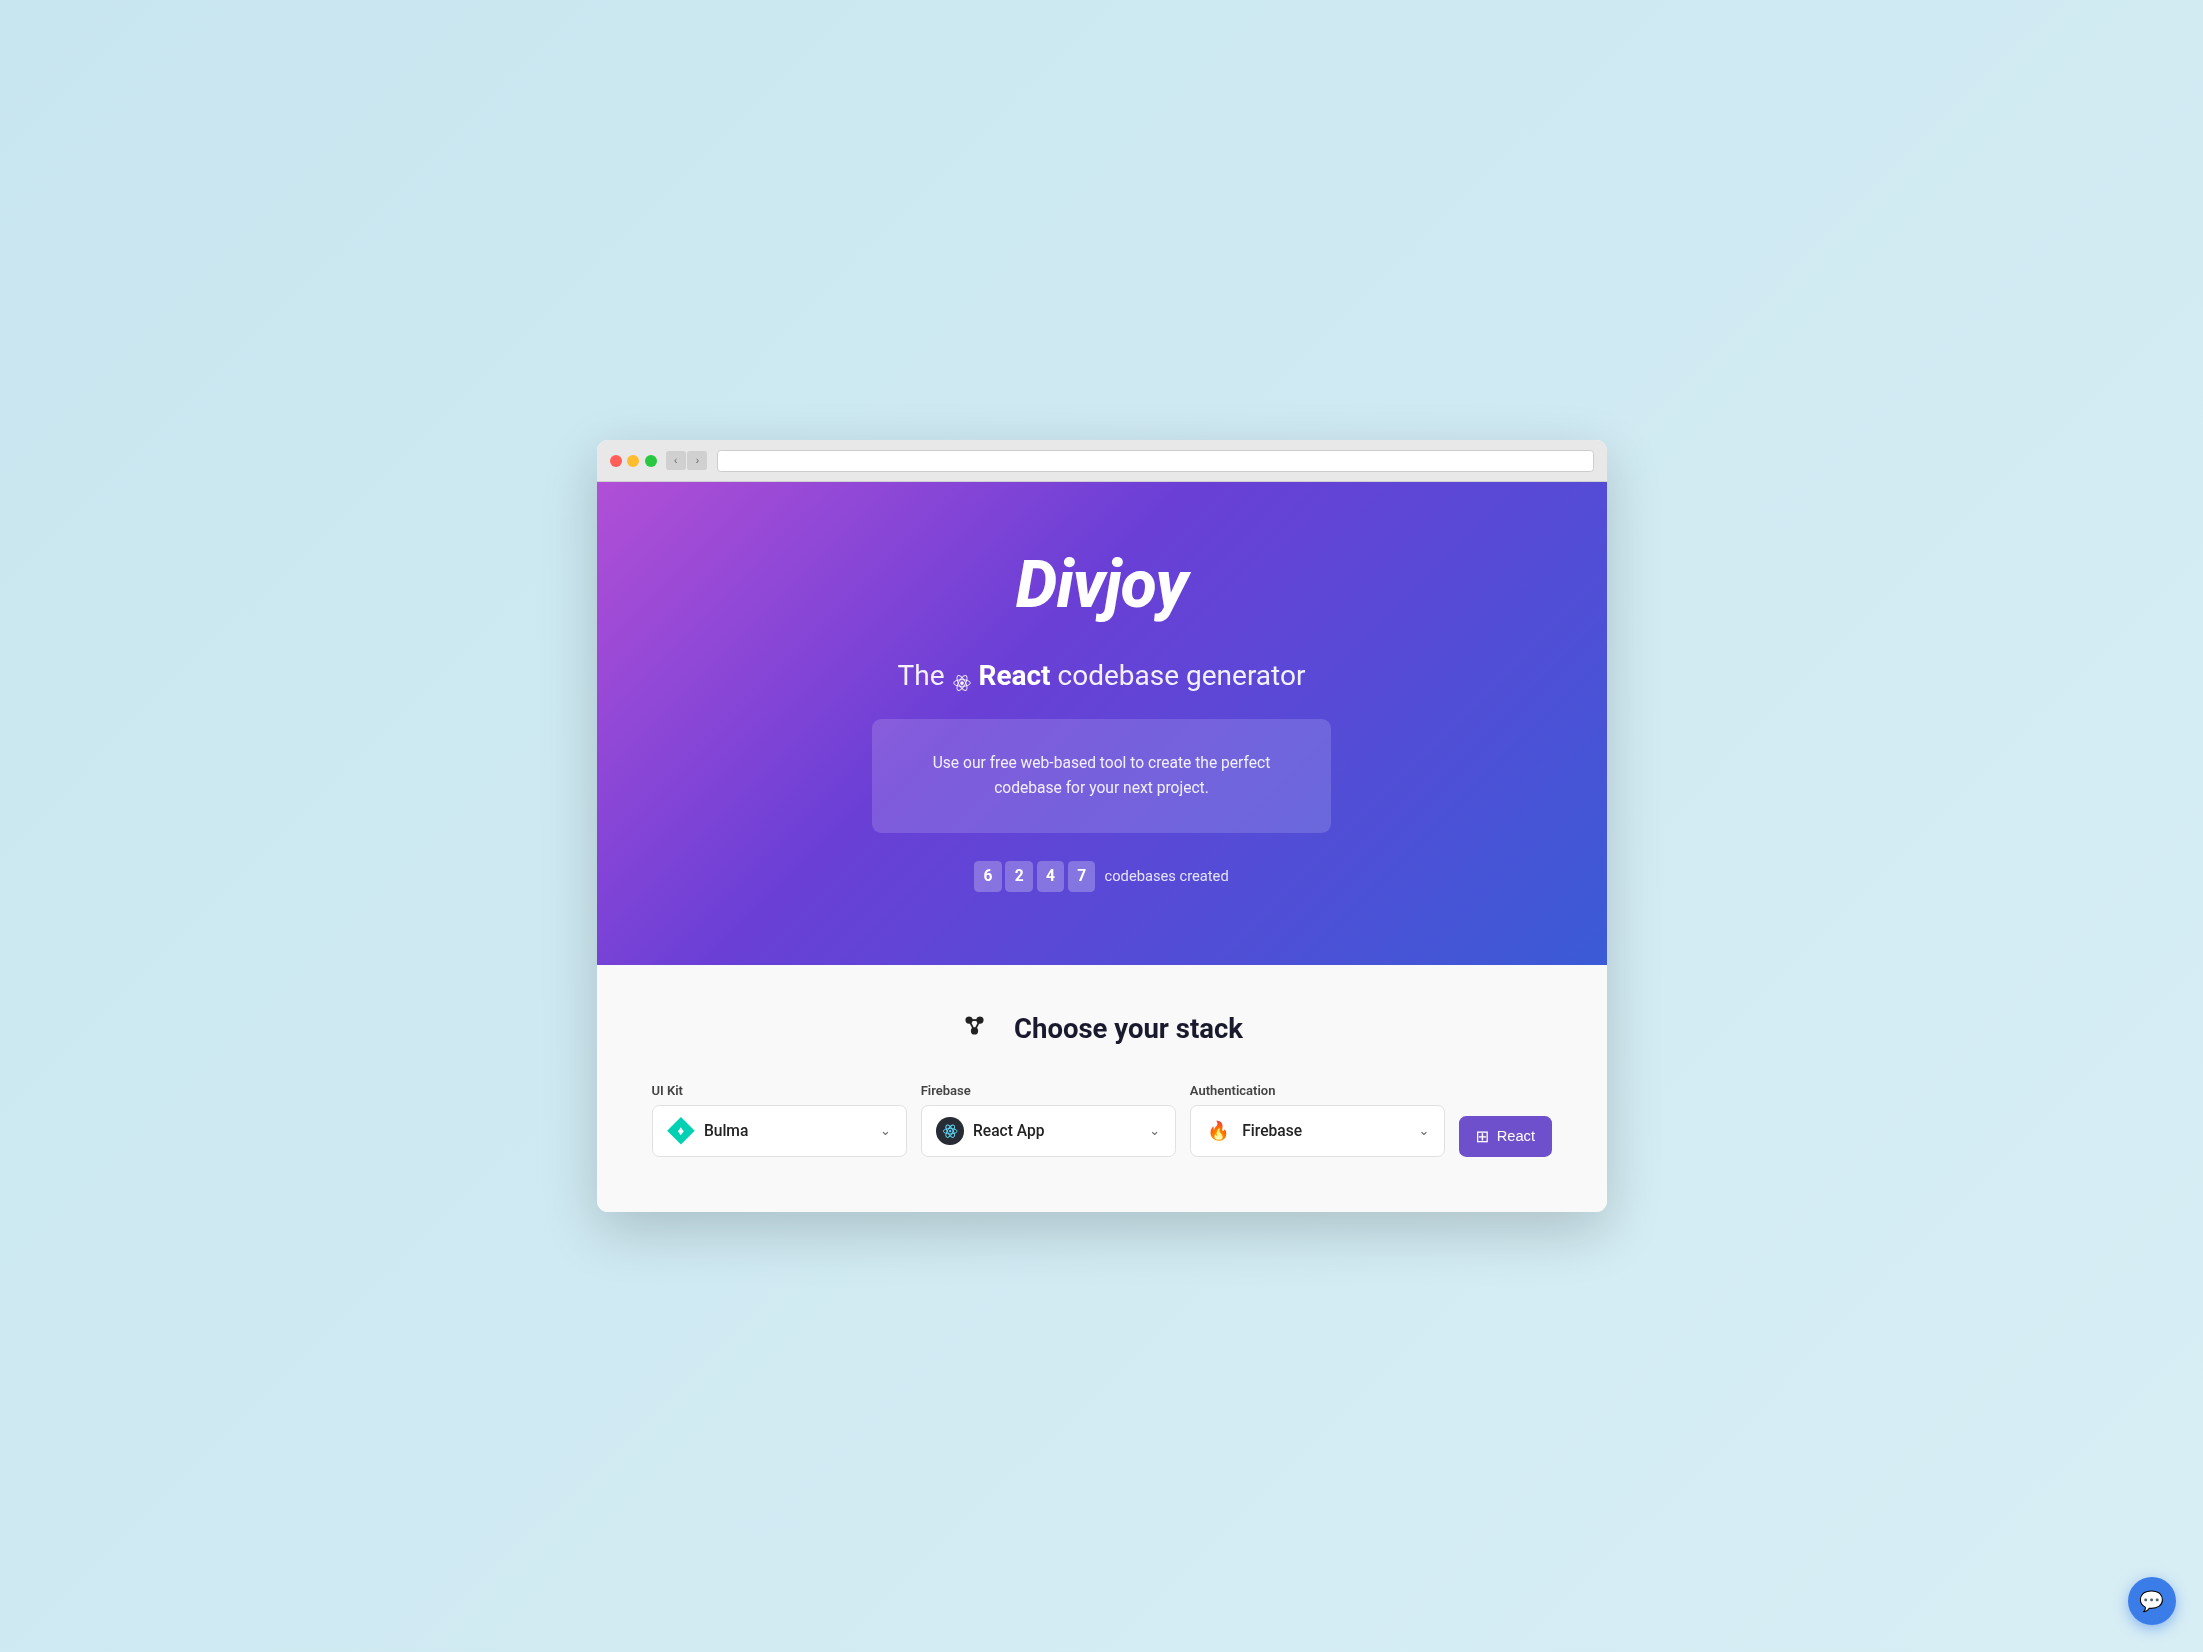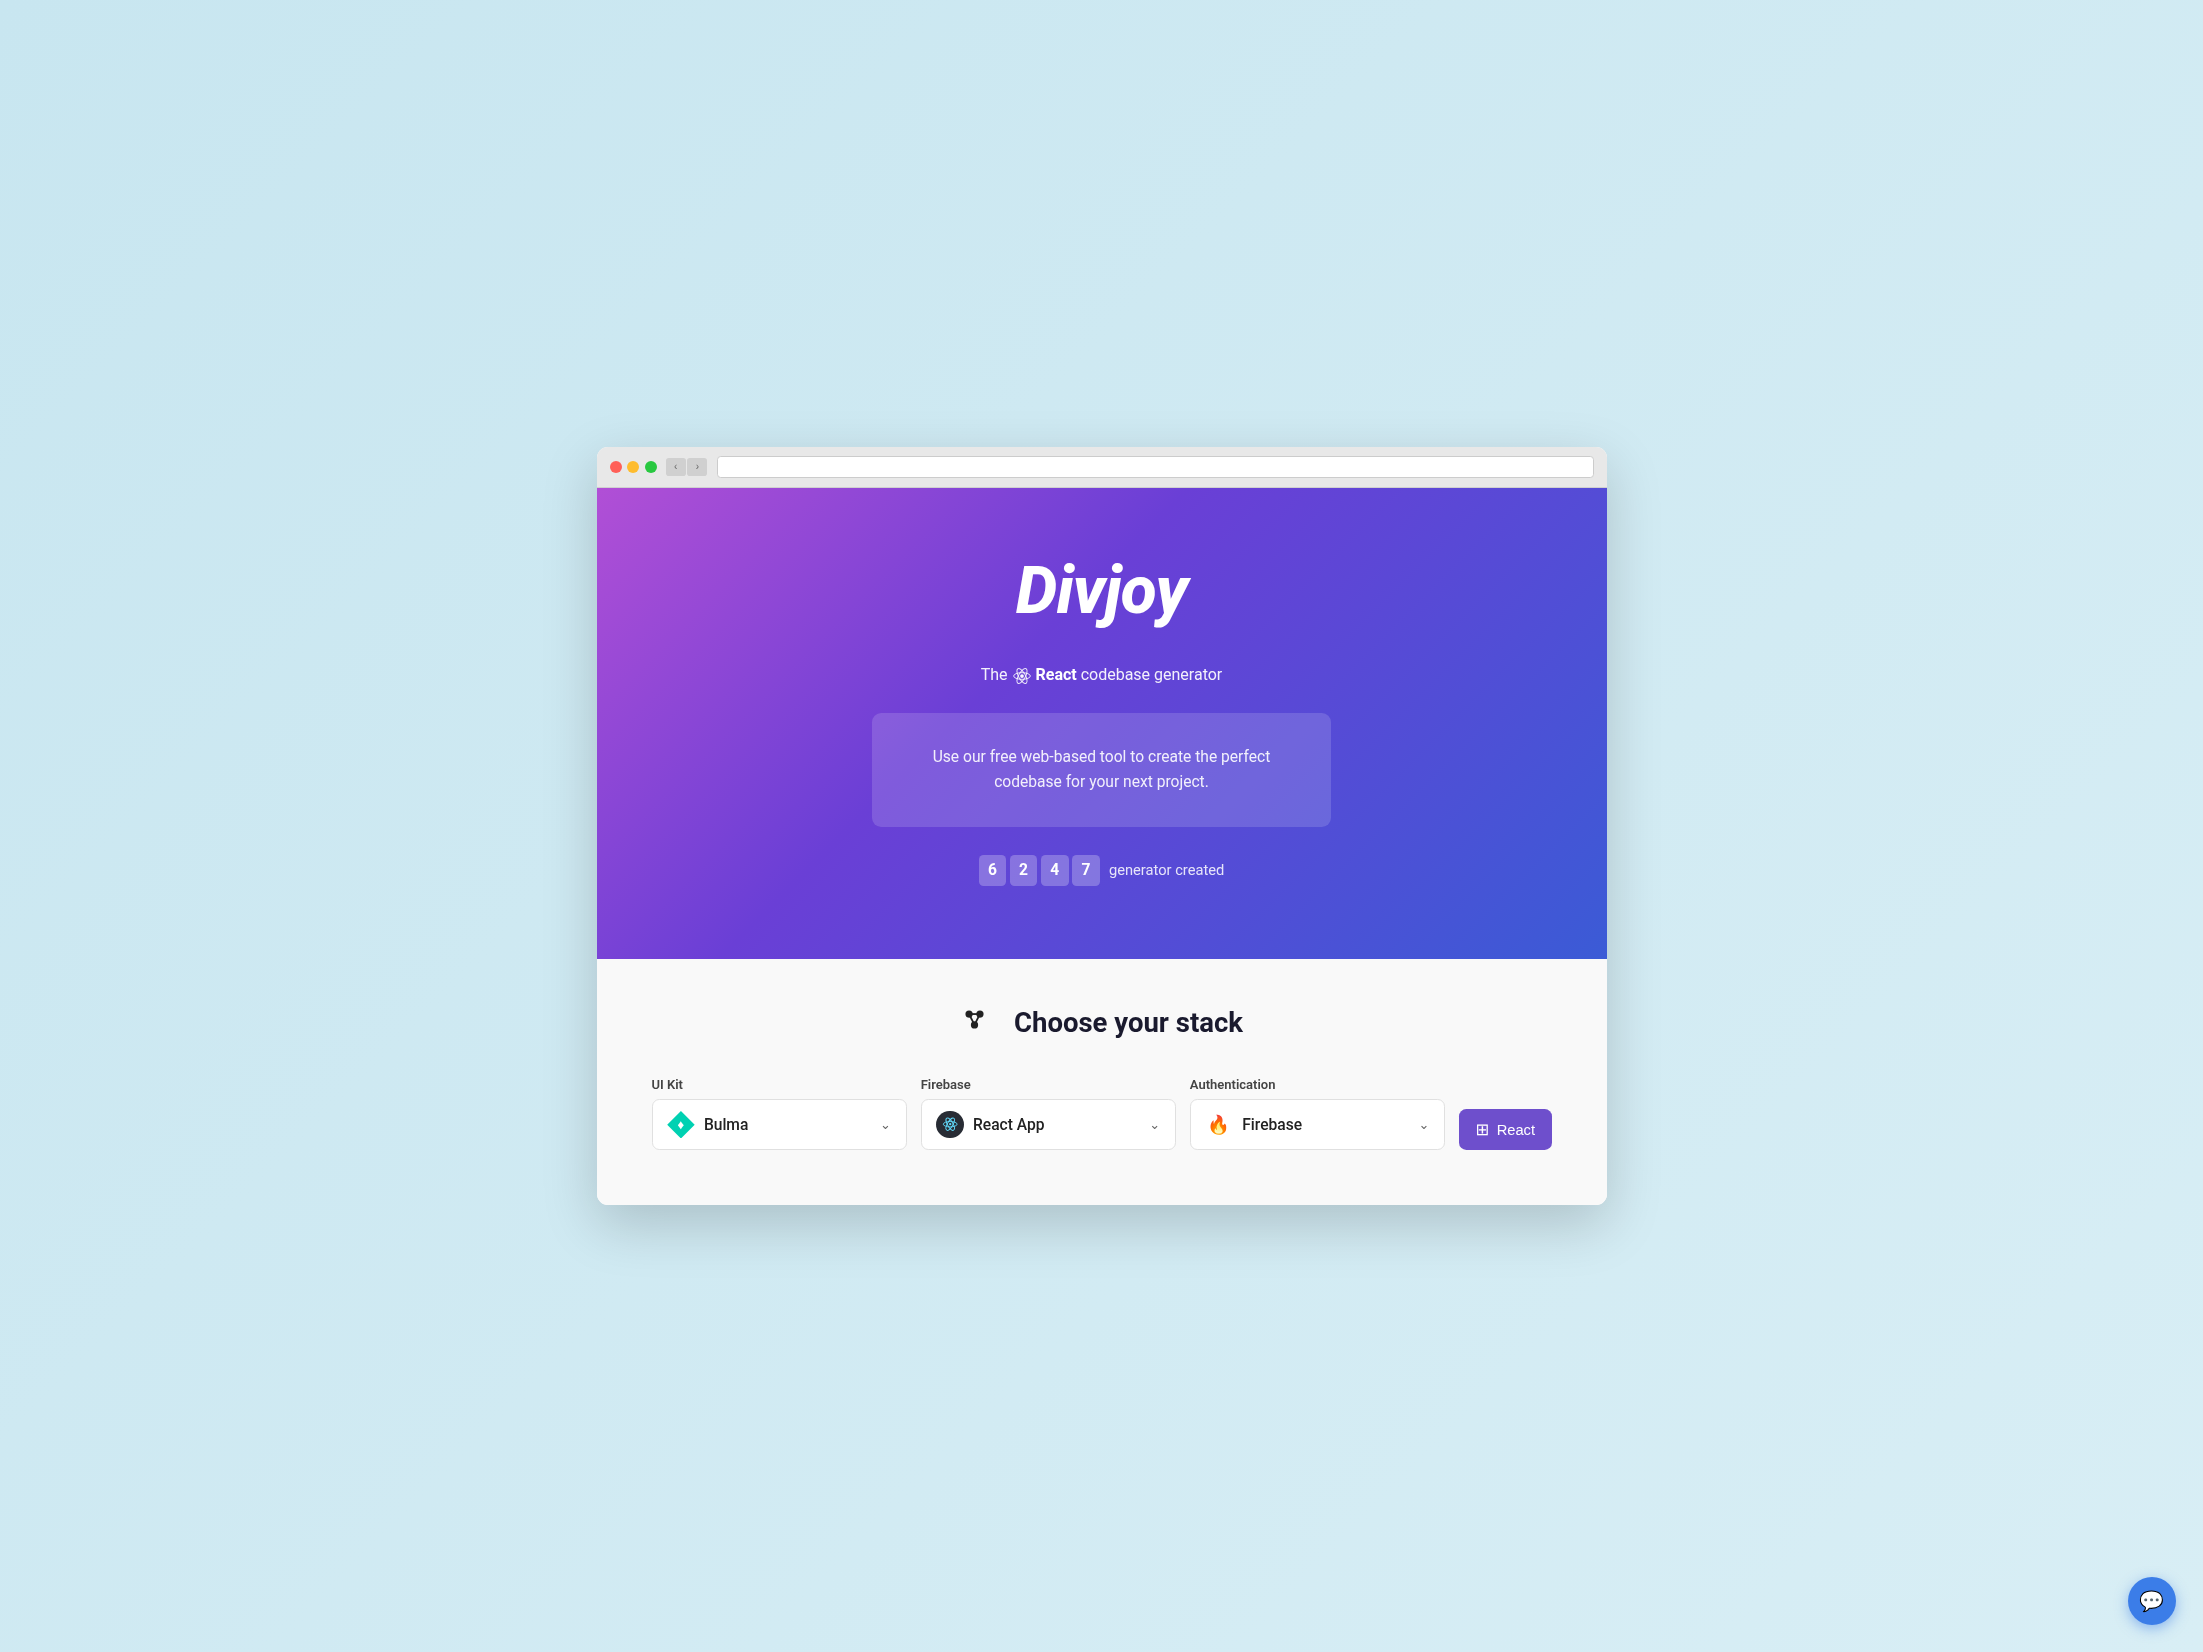--- a/index.html
+++ b/index.html
@@ -85,21 +85,21 @@
     .hero-title {
       font-size: 66px;
       font-weight: 800;
       font-style: italic;
       letter-spacing: -0.9px;
       margin-bottom: 36px;
       color: #fff;
     }
 
     .hero-subtitle {
-      font-size: 16px;
+      font-size: 28px;
       font-weight: 400;
       margin-bottom: 27.5px;
       color: rgba(255,255,255,0.92);
     }
 
     .hero-subtitle strong {
       font-weight: 700;
       color: #fff;
     }
 
@@ -321,21 +321,21 @@
       <span>codebase generator</span>
     </p>
     <div class="hero-description">Use our free web-based tool to create the perfect codebase for your next project.</div>
     <div class="counter-row">
       <div class="digits-group">
         <span class="digit-badge">6</span>
         <span class="digit-badge">2</span>
         <span class="digit-badge">4</span>
         <span class="digit-badge">7</span>
       </div>
-      <span>generator created</span>
+      <span>codebases created</span>
     </div>
   </div>
 
   <div class="stack-section">
     <h2 class="stack-title">
       <span class="stack-icon">
         <svg width="29" height="29" viewBox="0 0 32 32" fill="none" xmlns="http://www.w3.org/2000/svg">
           <circle cx="10" cy="10" r="4" fill="#222"></circle>
           <circle cx="22" cy="10" r="4" fill="#222"></circle>
           <circle cx="16" cy="22" r="4" fill="#222"></circle>

